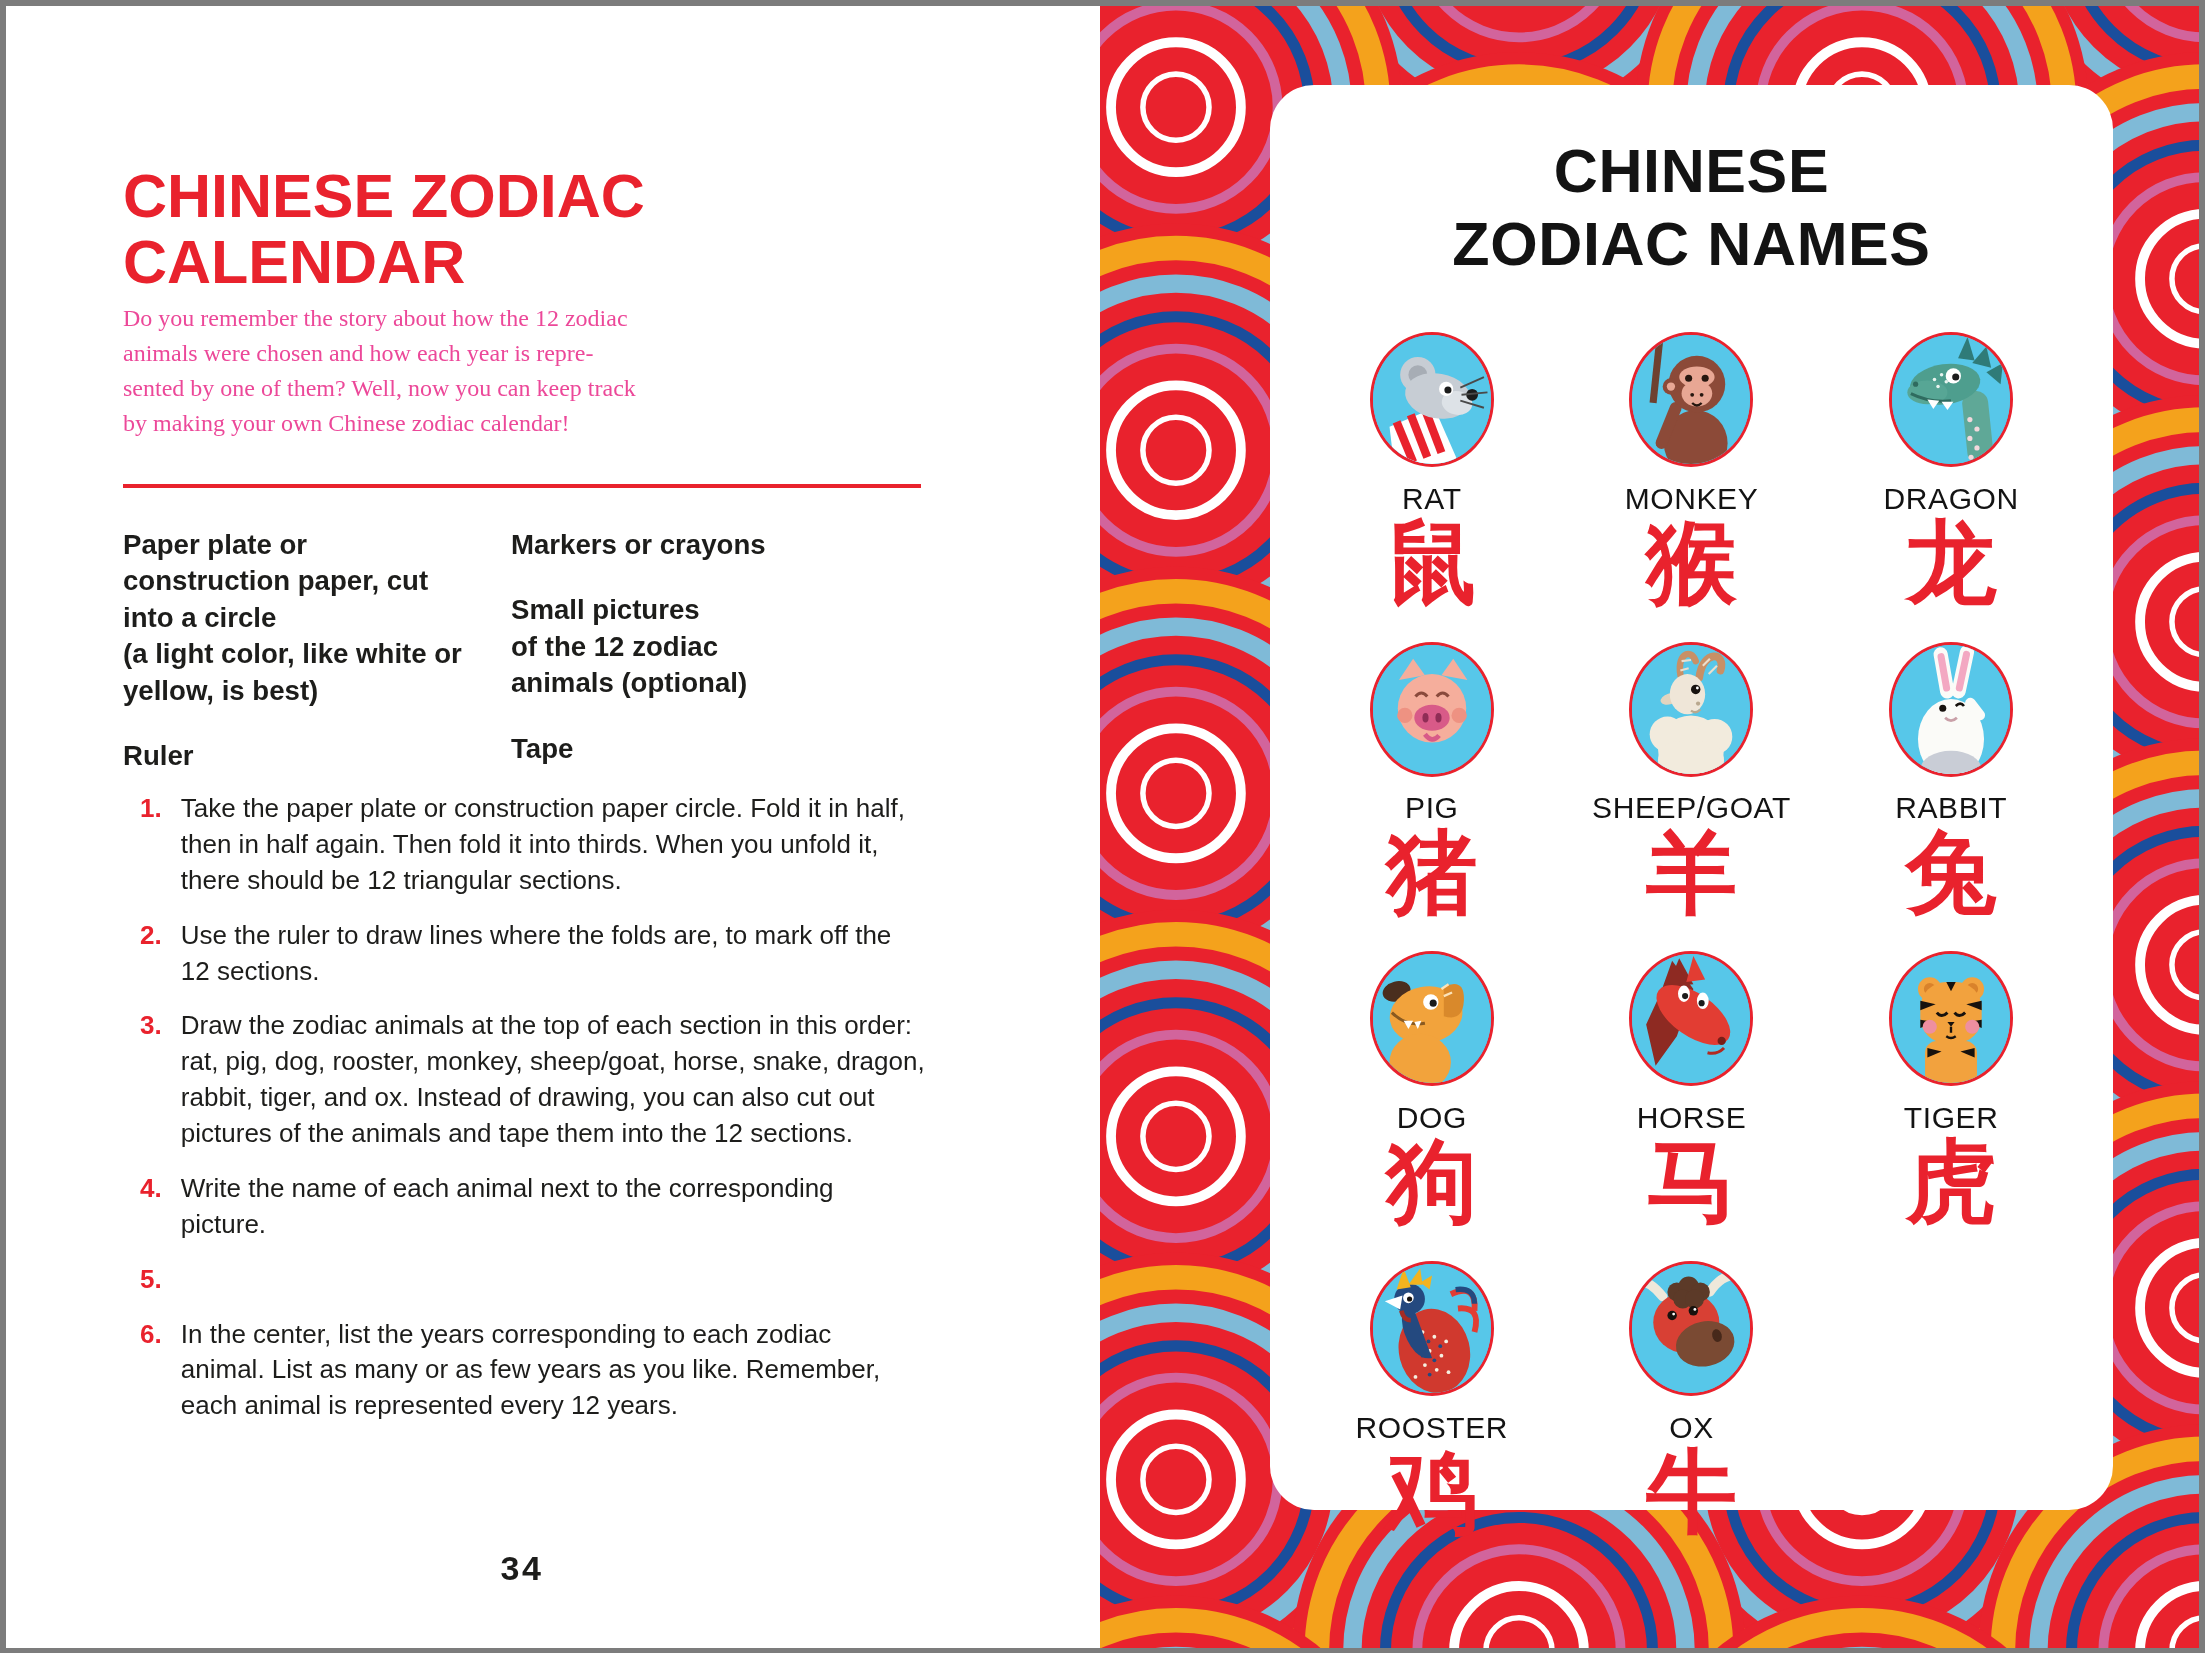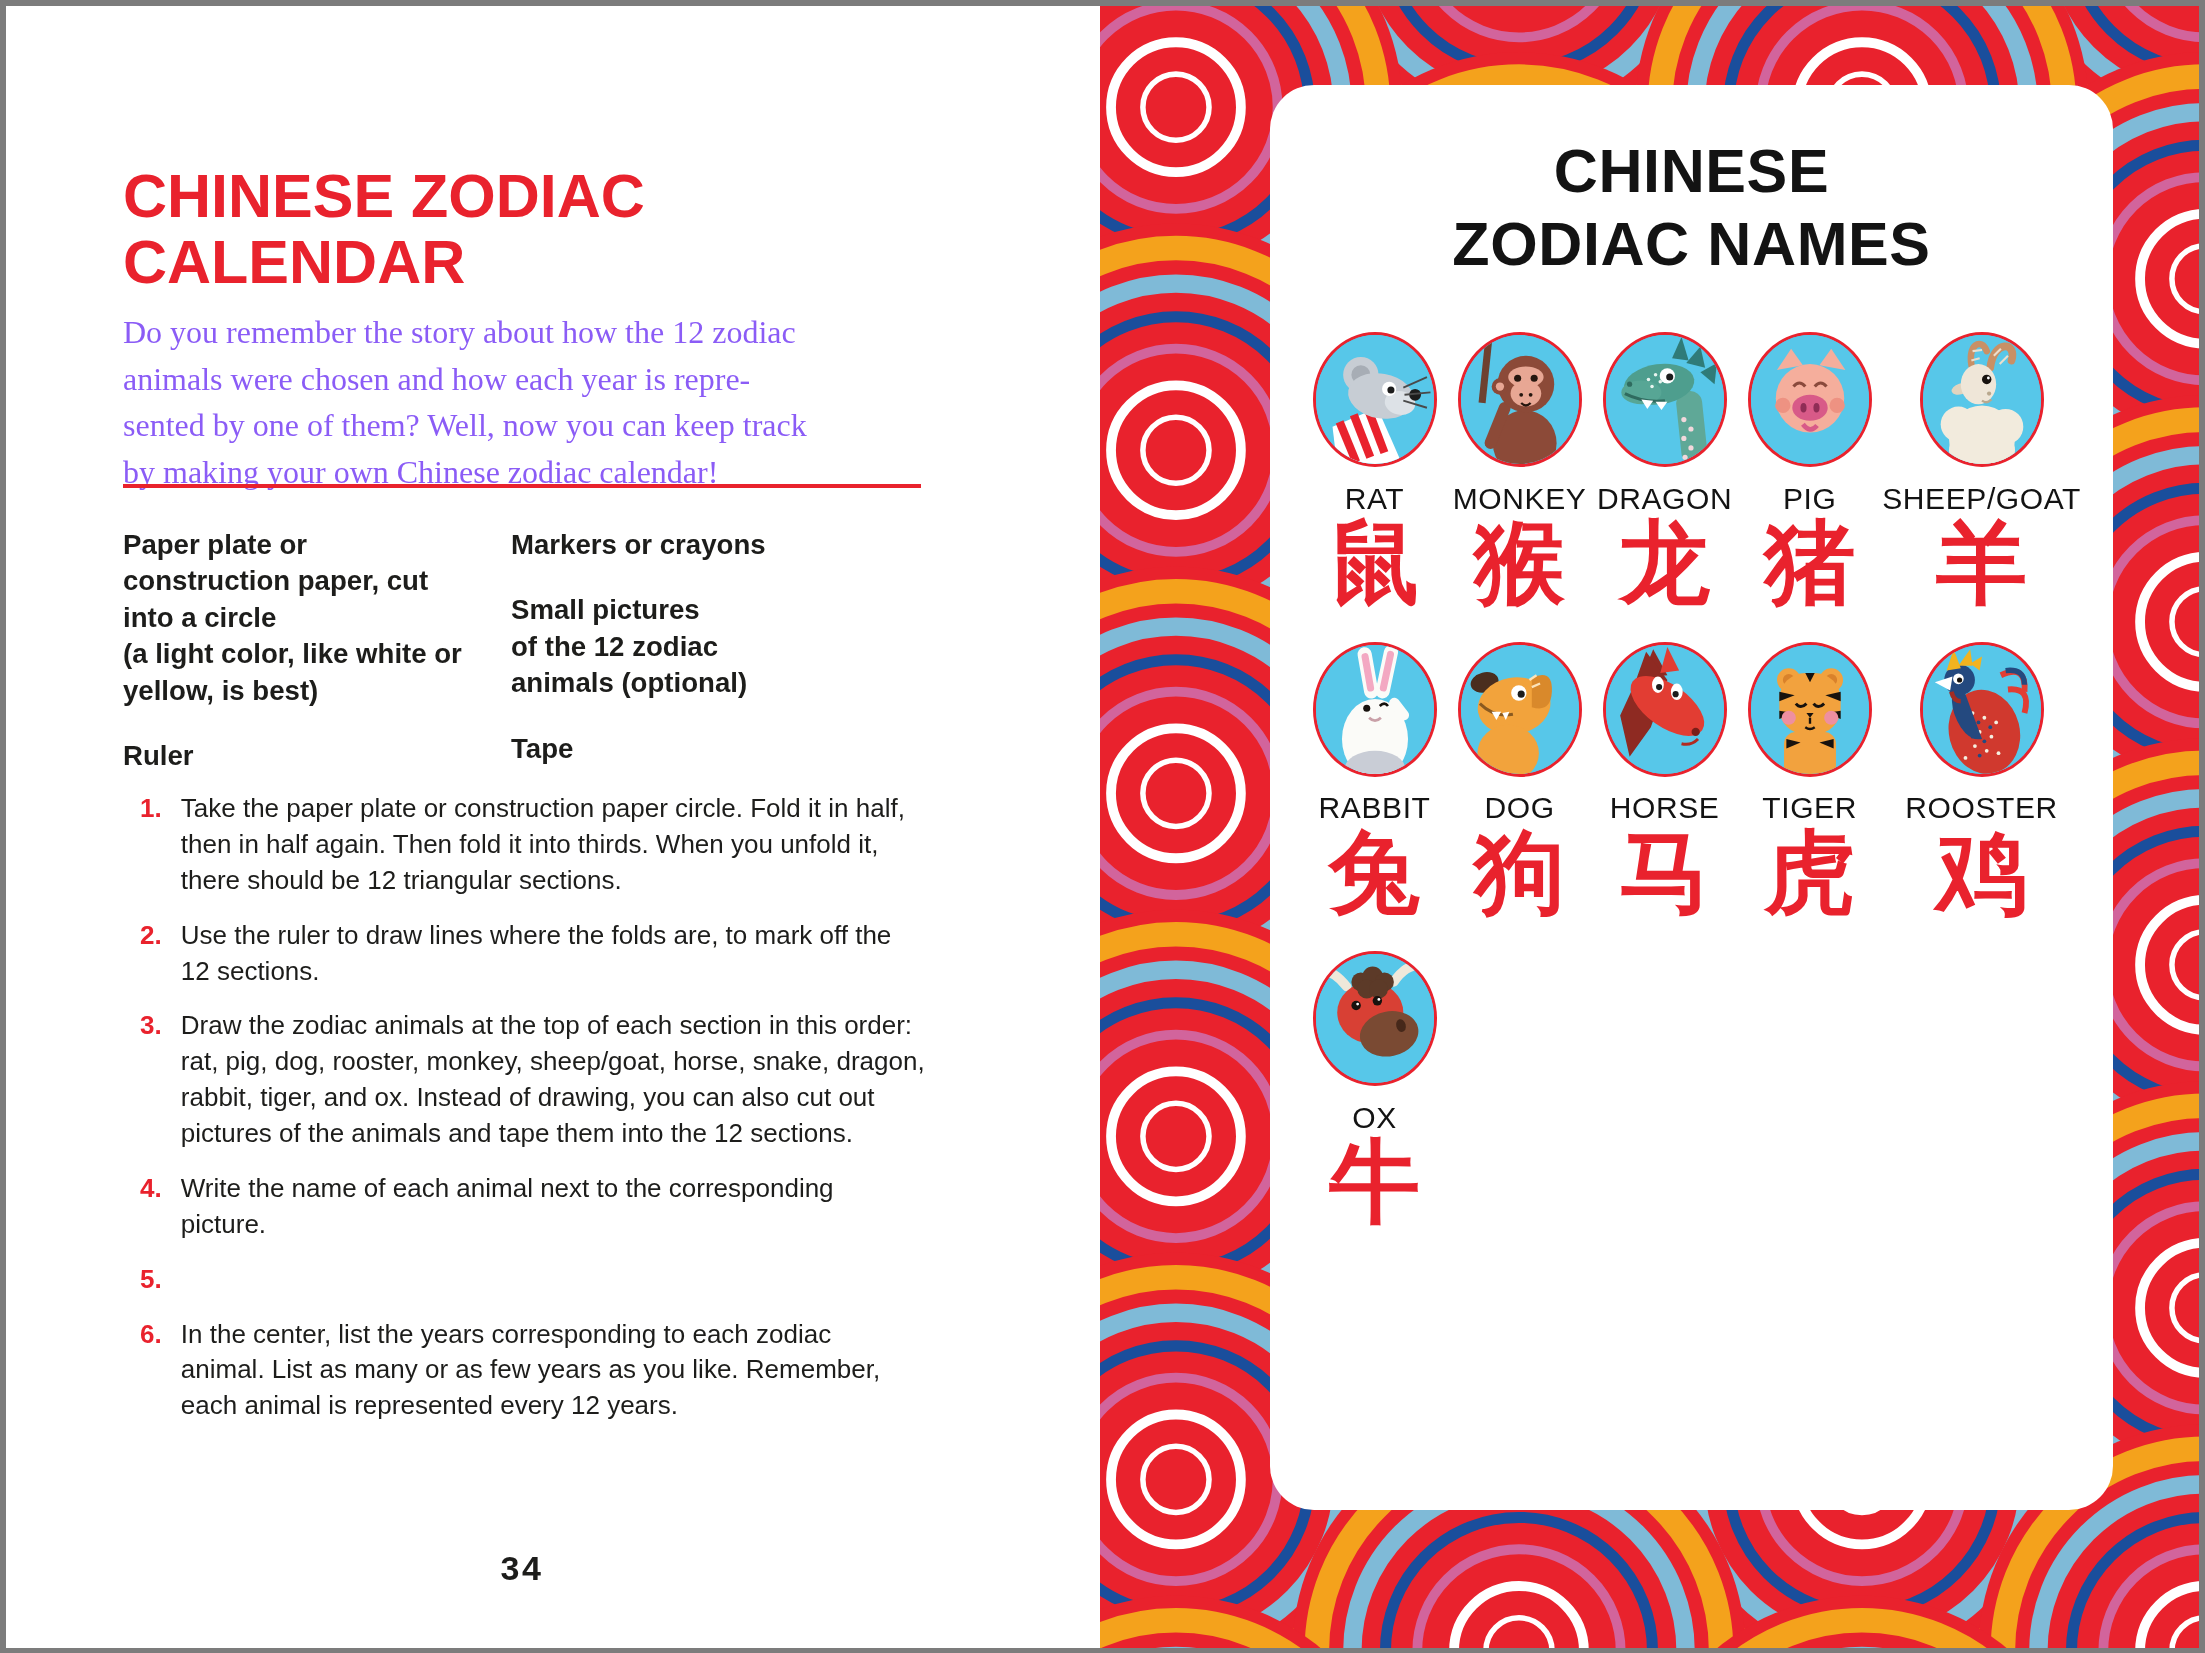--- a/index.html
+++ b/index.html
@@ -12,22 +12,22 @@
 
   
   .page-left{position:absolute;left:0;top:0;width:1100px;height:1654px;background:#ffffff;}
   .book-title{
     position:absolute;left:123px;top:123px;
     font-size:61px;font-weight:900;line-height:1.08;letter-spacing:0px;
     color:#E9222D;white-space:pre-line;
   }
   .intro{
     position:absolute;left:123px;top:277px;width:882px;
-    font-family:"Liberation Serif",serif;font-size:32px;line-height:1.46;
-    color:#8b5cf6;white-space:pre-line;
+    font-family:"Liberation Serif",serif;font-size:24px;line-height:1.46;
+    color:#ec4899;white-space:pre-line;
   }
   .divider{position:absolute;left:123px;top:484px;width:798px;height:4.3px;background:#E9222D;}
   .materials{position:absolute;left:123px;top:527px;width:919px;}
   .materials .mcol{position:absolute;top:0;}
   .materials .mcol-1{left:0;width:429px;}
   .materials .mcol-2{left:388px;width:380px;}
   .mitem{
     font-size:27.6px;font-weight:bold;line-height:1.32;color:#1d1d1b;
     white-space:pre-line;margin-bottom:29px;
   }
@@ -48,21 +48,21 @@
     position:absolute;left:170px;top:85px;width:843px;height:1425px;
     background:#ffffff;border-radius:44px;z-index:2;
   }
   .card-title{
     margin-top:50px;text-align:center;
     font-size:61px;font-weight:900;line-height:1.2;letter-spacing:0.6px;
     color:#131313;white-space:pre-line;
   }
   .zgrid{
     margin:38px 32px 0 32px;
-    display:grid;grid-template-columns:repeat(5,1fr);row-gap:32px;
+    display:grid;grid-template-columns:repeat(3,1fr);row-gap:32px;
   }
   .zcell{display:flex;flex-direction:column;align-items:center;}
   .zcircle{
     width:124px;height:135px;border-radius:50%;
     border:3.1px solid #E9222D;background:#57C7E9;
     overflow:hidden;box-sizing:border-box;
   }
   .zcircle svg{display:block;width:100%;height:100%;}
   .zname{margin-top:14.7px;font-size:30px;font-weight:500;letter-spacing:0.6px;color:#131313;}
   .zchar{

